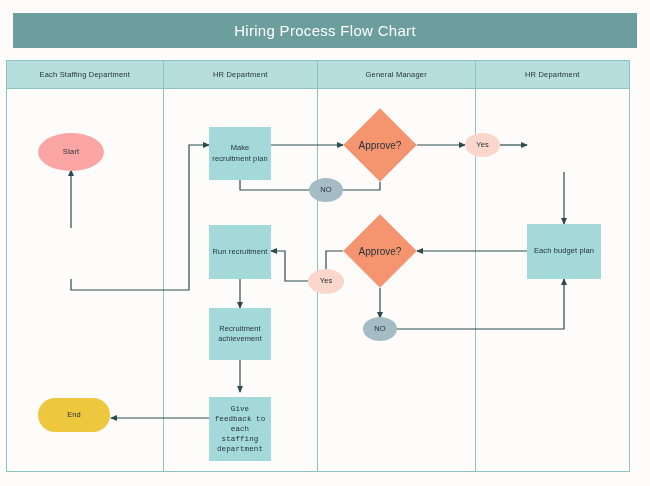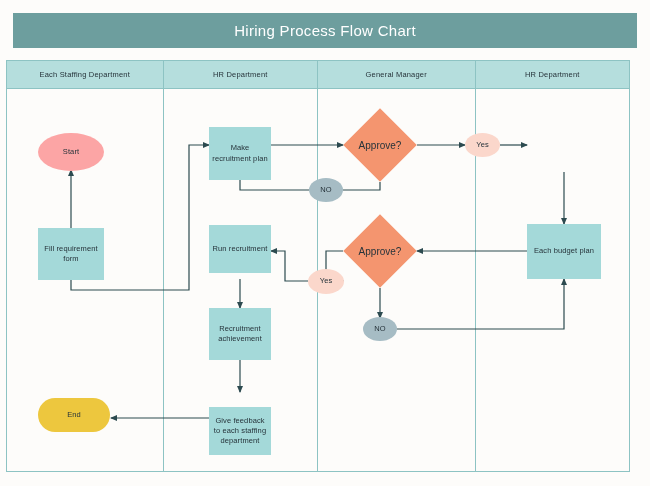--- a/index.html
+++ b/index.html
@@ -204,41 +204,38 @@
       <path d="M240,360 L240,392" marker-end="url(#arrow)"></path>
 
       <path d="M209,418 L111,418" marker-end="url(#arrow)"></path>
     </g>
   </svg>
 
   <div class="shape ellipse-start" style="left:38px;top:133px;width:66px;height:38px;">
     <span class="shape-label">Start</span>
   </div>
 
-  <div class="shape box" style="left:38px;top:228px;width:66px;height:52px;">
-    <span class="shape-label">Fill requirement form</span>
-  </div>
 
   <div class="shape endshape" style="left:38px;top:398px;width:72px;height:34px;">
     <span class="shape-label">End</span>
   </div>
 
   <div class="shape box" style="left:209px;top:118px;width:62px;height:53px;margin-top:9px;">
     <span class="shape-label">Make recruitment plan</span>
   </div>
 
-  <div class="shape box" style="left:209px;top:225px;width:62px;height:48px;align-items:center;">
+  <div class="shape box" style="left:209px;top:225px;width:62px;height:54px;align-items:center;">
     <span class="shape-label">Run recruitment</span>
   </div>
 
   <div class="shape box" style="left:209px;top:308px;width:62px;height:52px;">
     <span class="shape-label">Recruitment achievement</span>
   </div>
 
-  <div class="shape box" style="left:209px;top:407px;width:62px;height:48px;">
+  <div class="shape box" style="left:209px;top:397px;width:62px;height:64px;font-family:Liberation Mono, monospace;">
     <span class="shape-label">Give feedback to each staffing department</span>
   </div>
 
   <div class="diamond-wrap" style="left:354px;top:119px;width:52px;height:52px;">
     <div class="diamond-shape"></div>
     <div class="diamond-label">Approve?</div>
   </div>
 
   <div class="diamond-wrap" style="left:354px;top:225px;width:52px;height:52px;">
     <div class="diamond-shape"></div>

